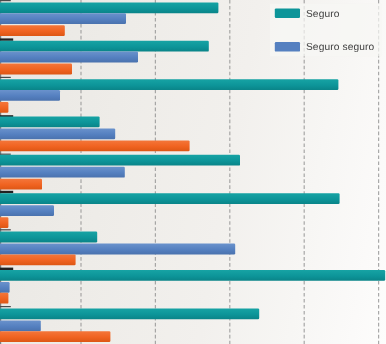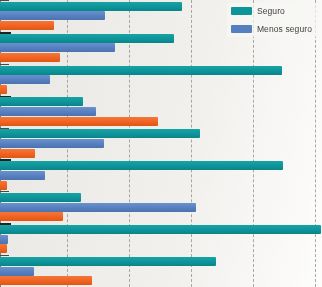--- a/index.html
+++ b/index.html
@@ -45,21 +45,21 @@
   }
   .bar.s{background:linear-gradient(180deg,#17a3a4 0%,#0d9599 55%,#0a8488 100%);}
   .bar.m{background:linear-gradient(180deg,#6a92cc 0%,#5580c0 55%,#4a72ae 100%);}
   .bar.i{background:linear-gradient(180deg,#f4763a 0%,#f06321 55%,#dd5715 100%);}
   
   .legend{
     position:absolute;
     right:4px;top:3px;
     background:rgba(247,246,244,.72);
     padding:3px 6px 3px 4px;
-    display:flex;flex-direction:column;gap:8px;
+    display:flex;flex-direction:column;gap:18px;
   }
   .legend-row{display:flex;align-items:center;gap:5px;height:10px;}
   .swatch{width:21px;height:8px;flex:none;border-radius:1px;}
   .swatch.s{background:#0d9599;}
   .swatch.m{background:#5580c0;}
   .swatch.i{background:#f06321;}
   .legend-label{
     font-size:8.5px;color:#3e3e3e;line-height:9px;white-space:nowrap;
     letter-spacing:.1px;
   }
@@ -174,17 +174,17 @@
       </div>
     </div>
 
   <div class="legend">
     <div class="legend-row">
       <span class="swatch s"></span>
       <span class="legend-label">Seguro</span>
     </div>
     <div class="legend-row">
       <span class="swatch m"></span>
-      <span class="legend-label">Menos seguro</span>
+      <span class="legend-label">Seguro seguro</span>
     </div>
   </div>
 
 </div>
 
 </body></html>

